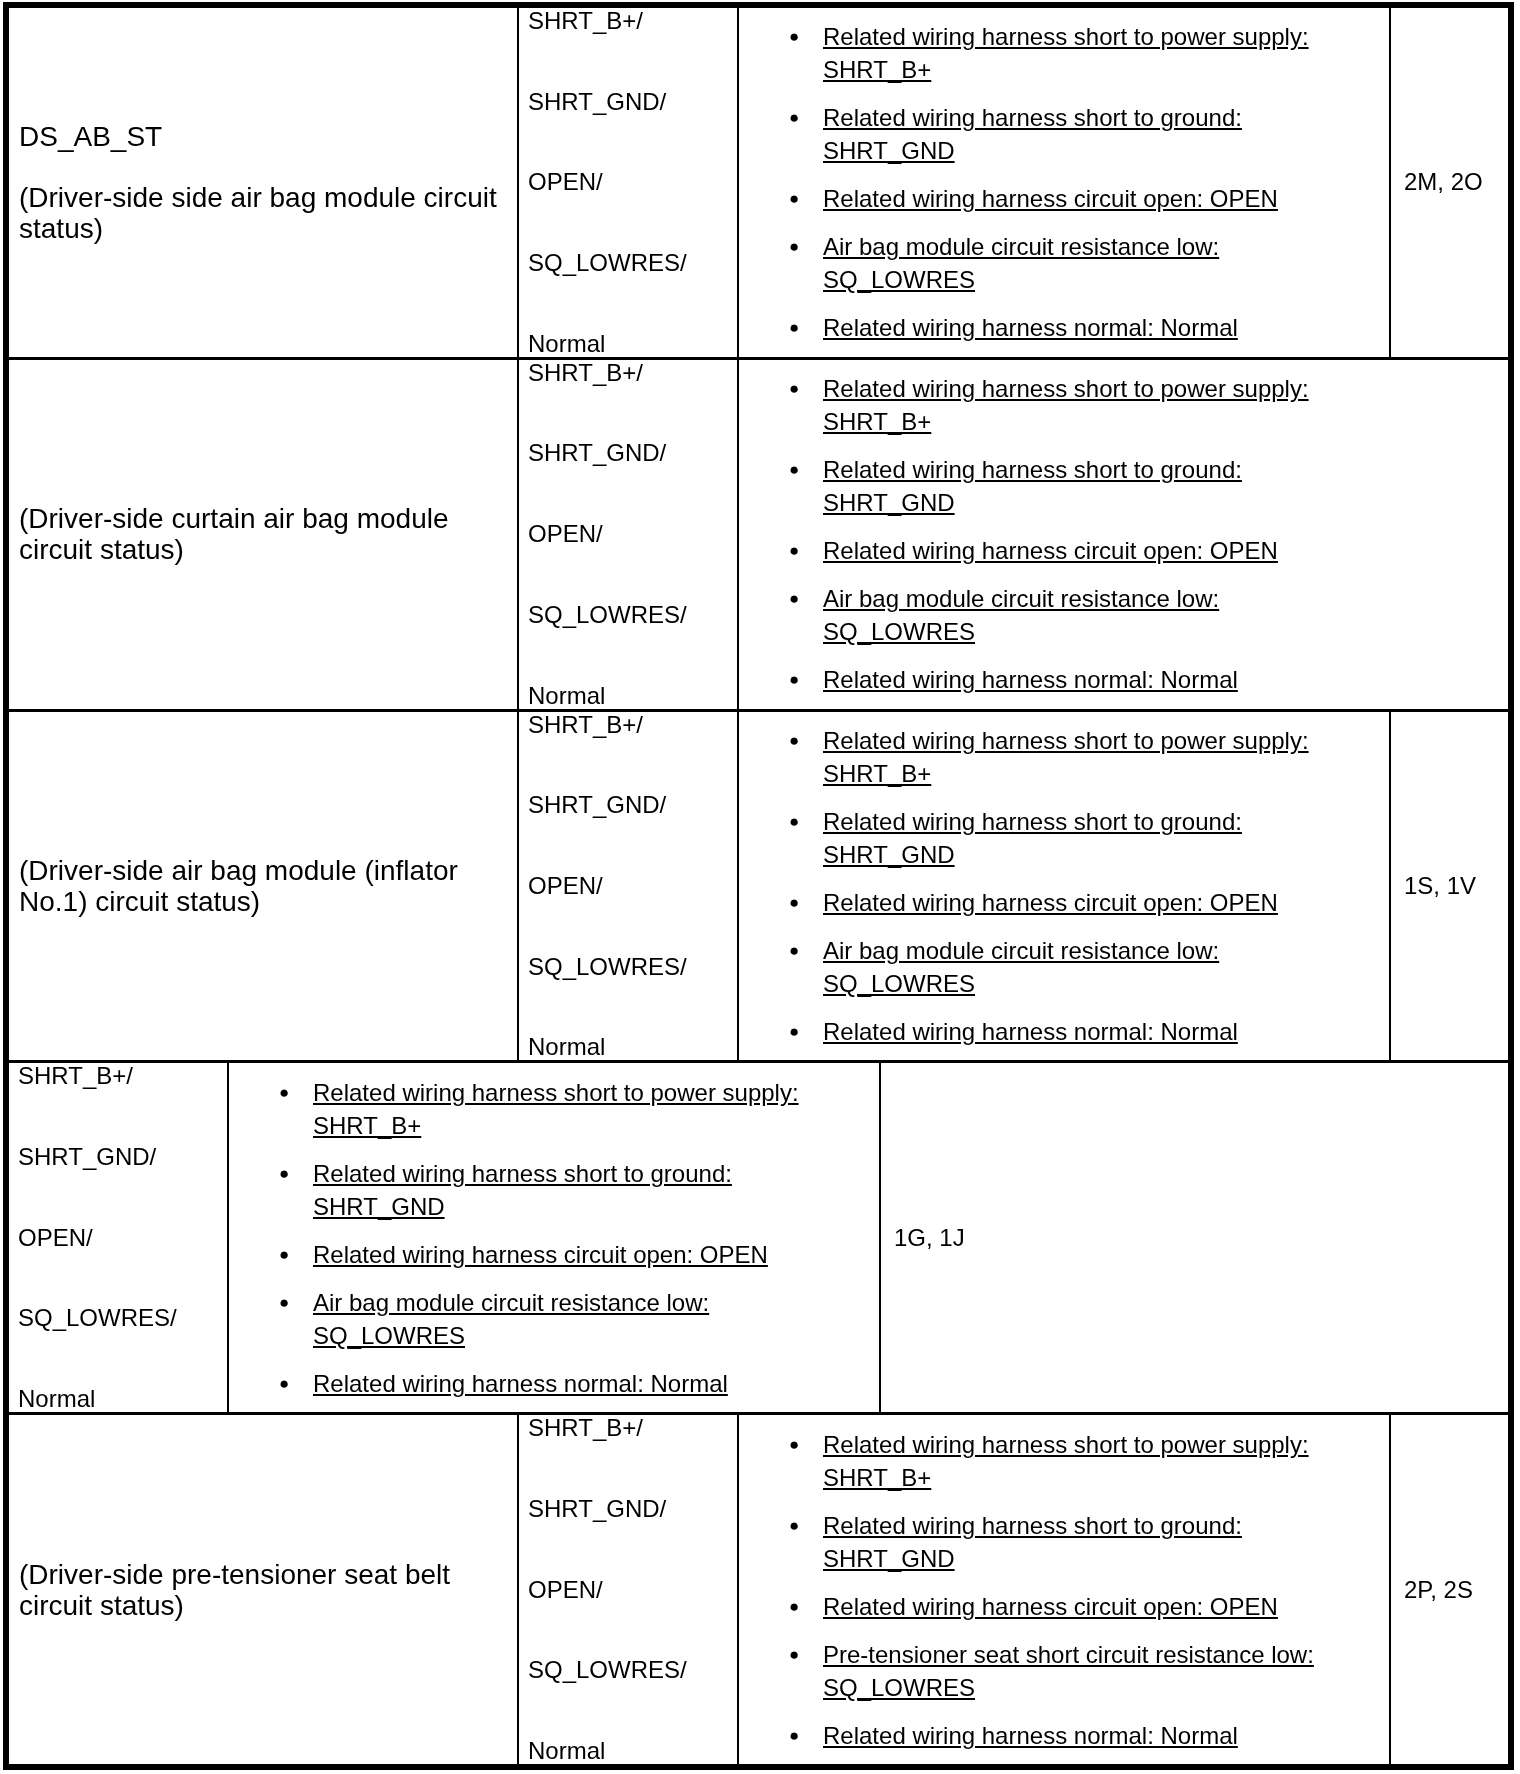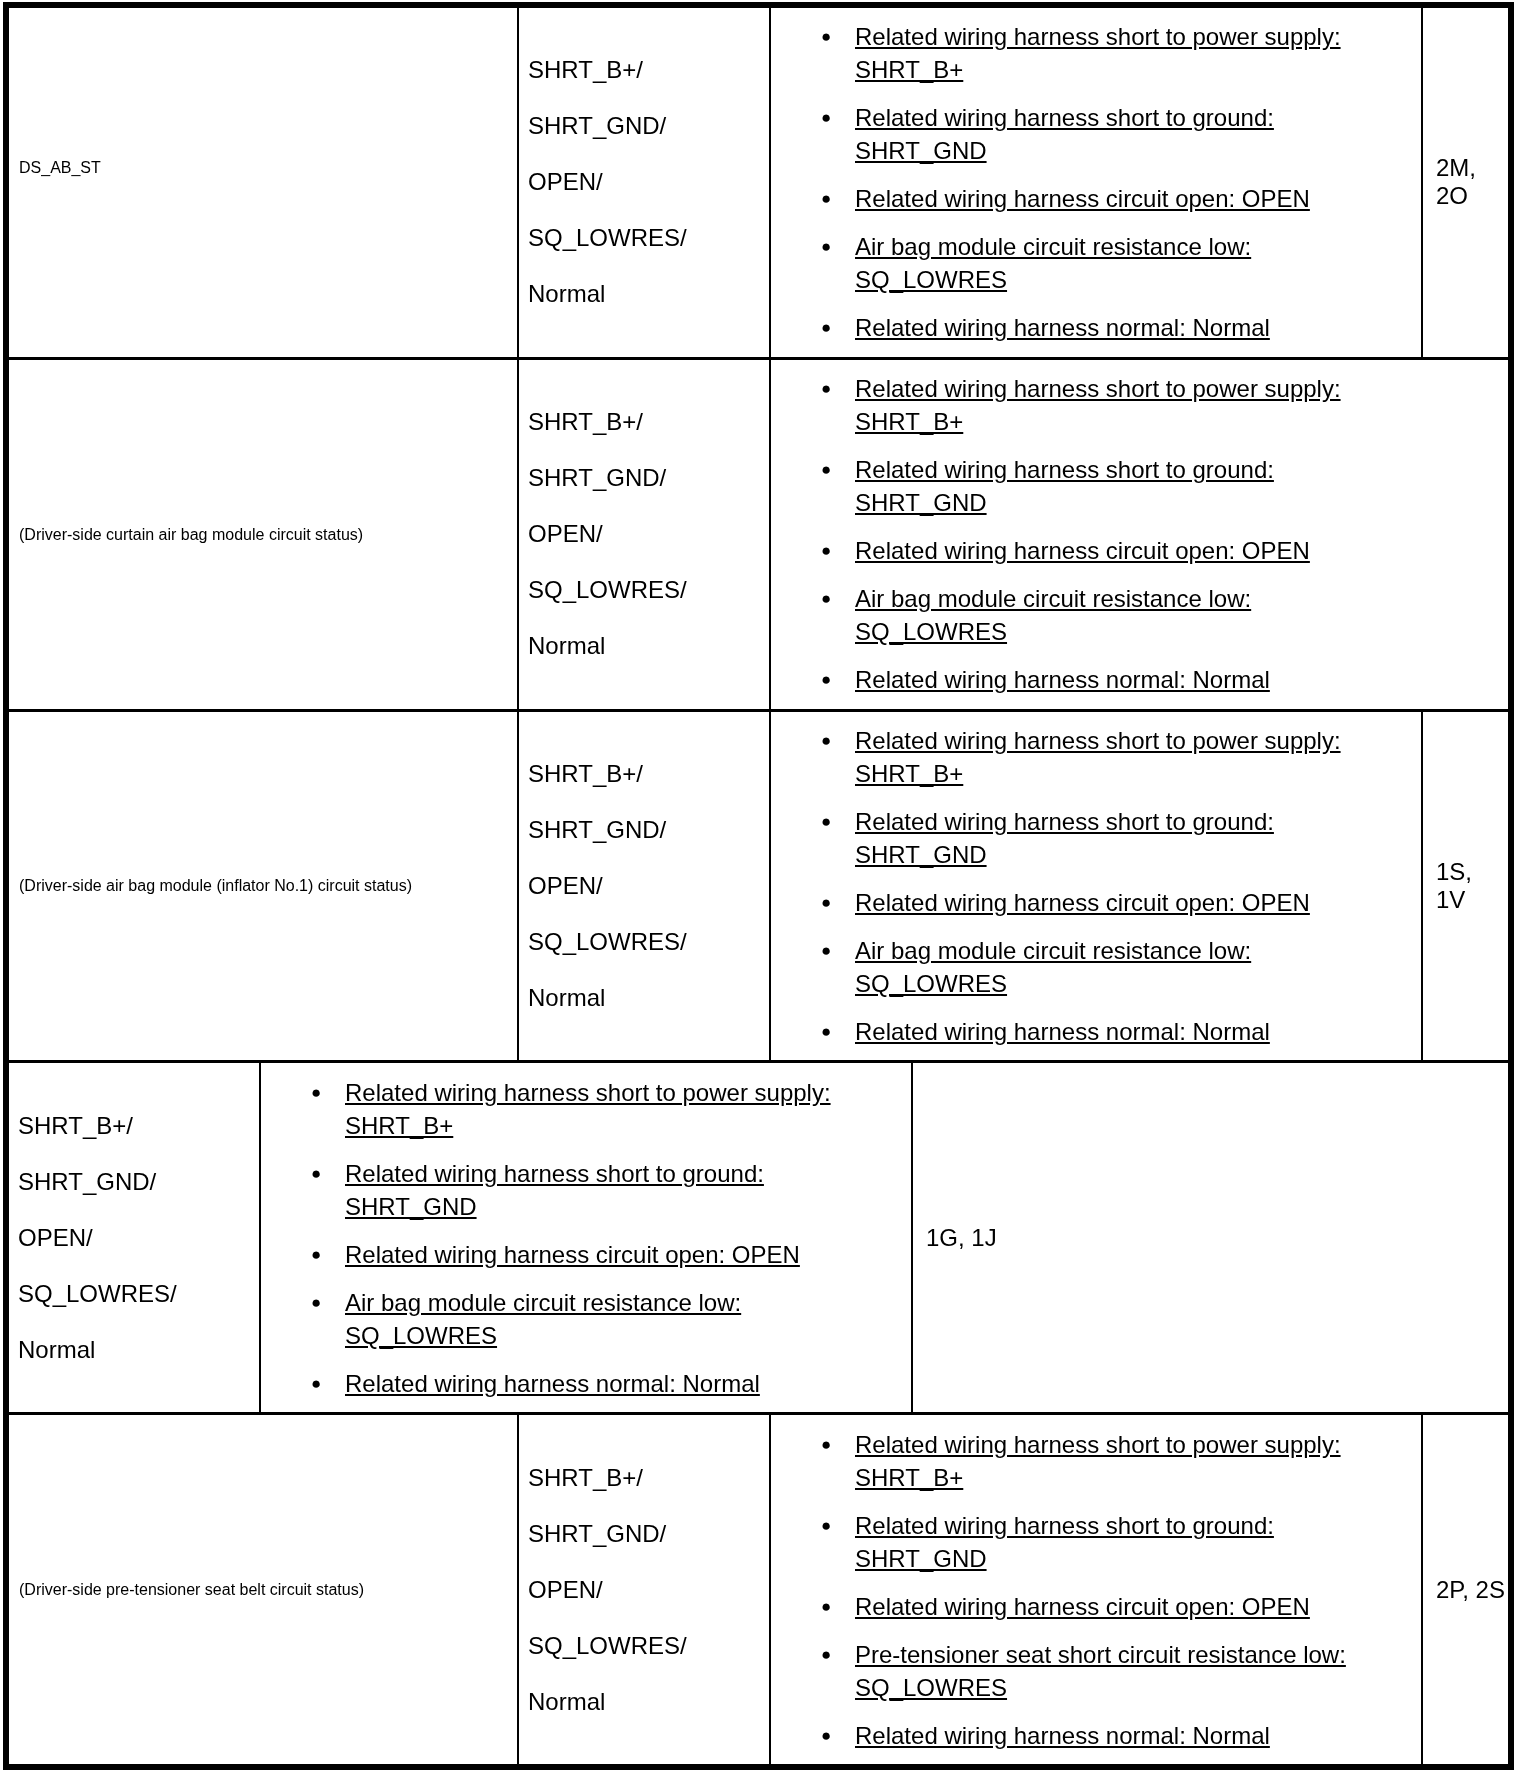--- a/index.html
+++ b/index.html
@@ -39,32 +39,32 @@
   .td:last-child { border-right: none; }
 
   
   .c1 {
     width: 510px;
     flex: none;
     display: flex;
     flex-direction: column;
     justify-content: center;
     padding: 0 14px 0 10px;
-    font-size: 16px;
+    font-size: 28px;
     line-height: 31px;
   }
   .pname { margin-bottom: 30px; }
 
   
   .c2 {
-    width: 252px;
+    width: 220px;
     flex: none;
     display: flex;
     flex-direction: column;
-    justify-content: center;
+    justify-content: space-between;
     padding-left: 9px;
     font-size: 24px;
     line-height: 26px;
     gap: 30px;
   }
 
   
   .c3 {
     width: 652px;
     flex: none;
@@ -96,20 +96,21 @@
   }
 </style>
 </head>
 <body>
 
 <div class="doc-table">
 
   <div class="tr">
     <div class="td c1">
       <div class="pname">DS_AB_ST</div>
+      <div class="pdesc">(Driver-side side air bag module circuit status)</div>
     </div>
     <div class="td c2">
       <div class="val">SHRT_B+/</div>
       <div class="val">SHRT_GND/</div>
       <div class="val">OPEN/</div>
       <div class="val">SQ_LOWRES/</div>
       <div class="val">Normal</div>
     </div>
     <div class="td c3">
       <div class="bitem">

